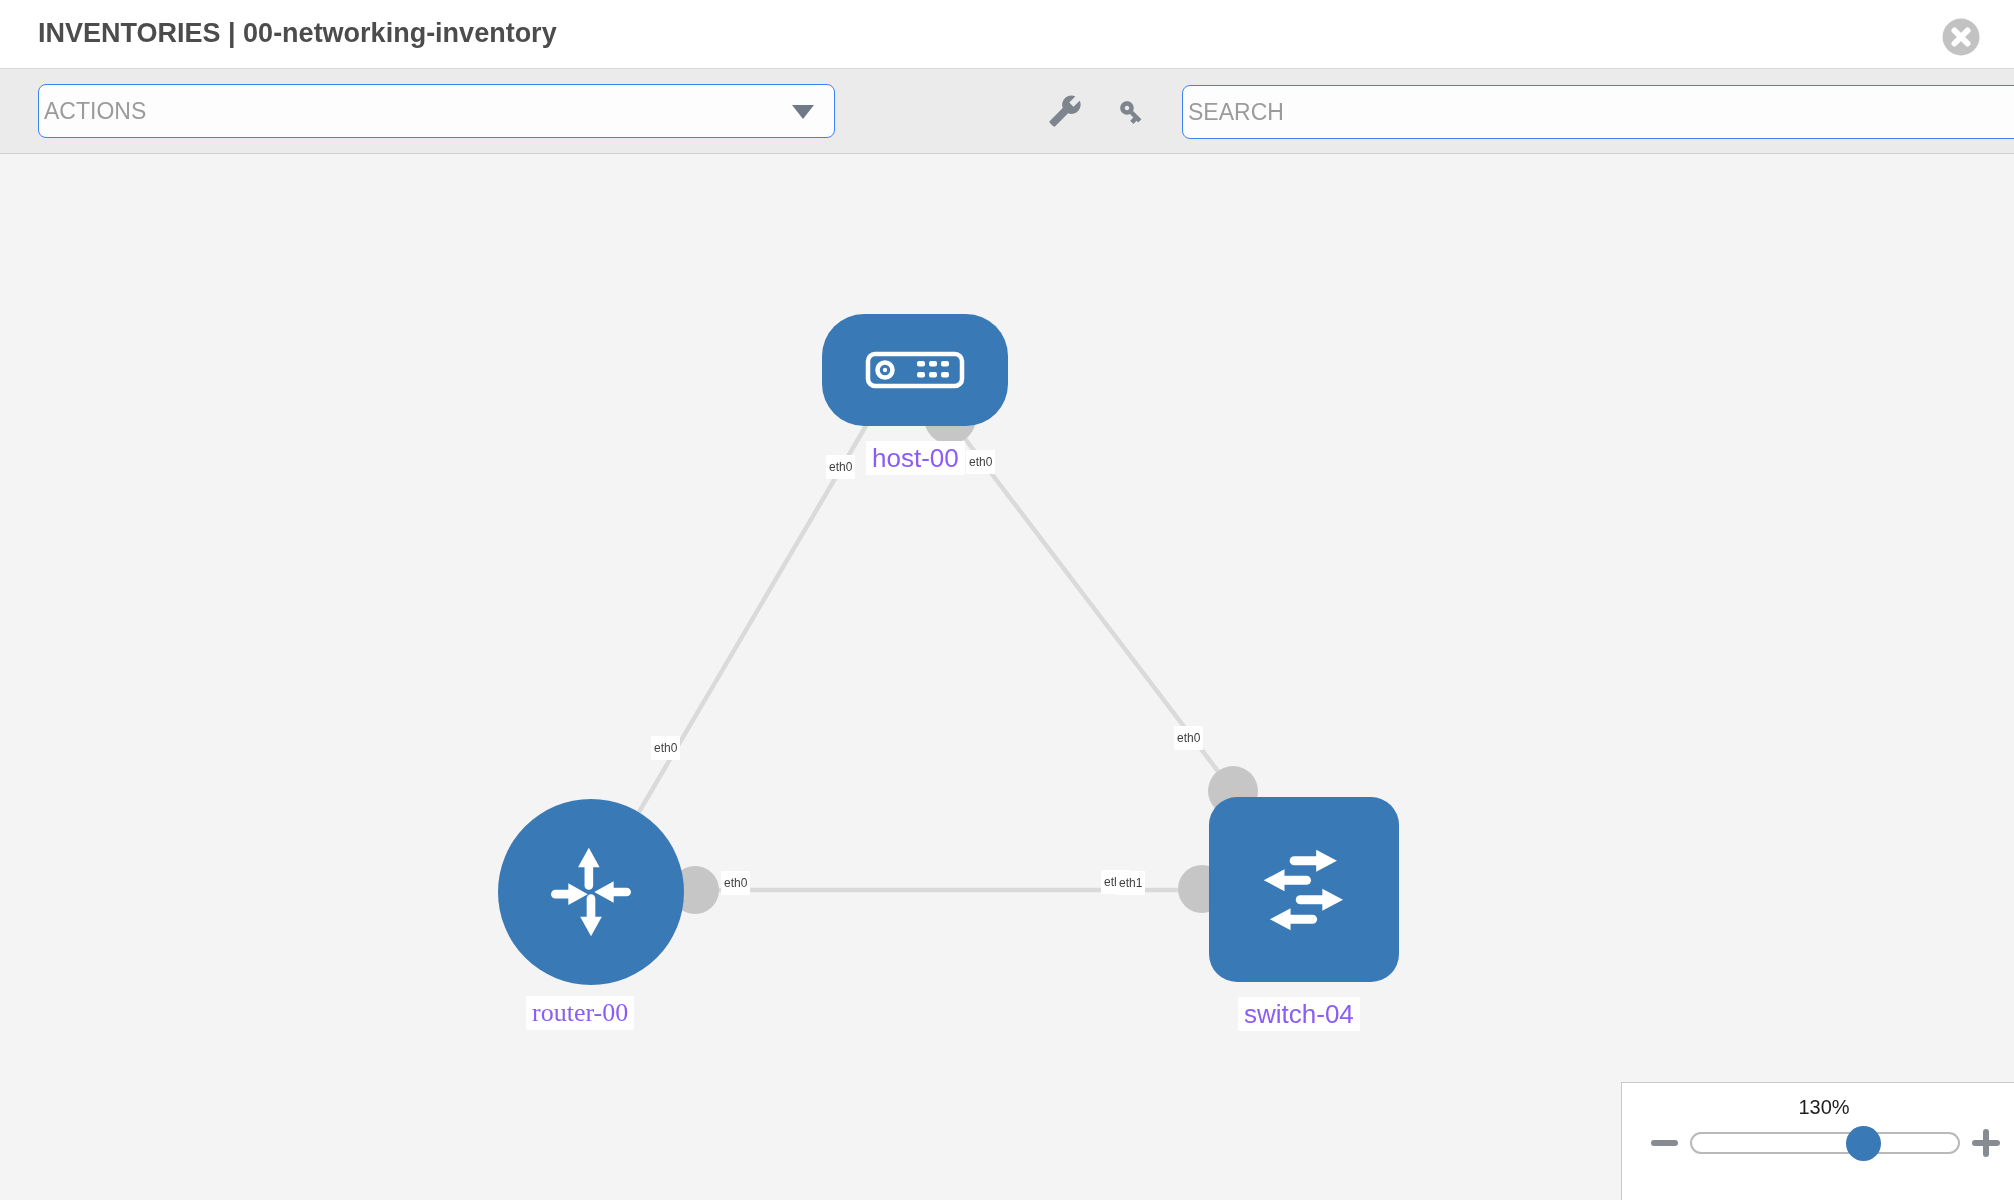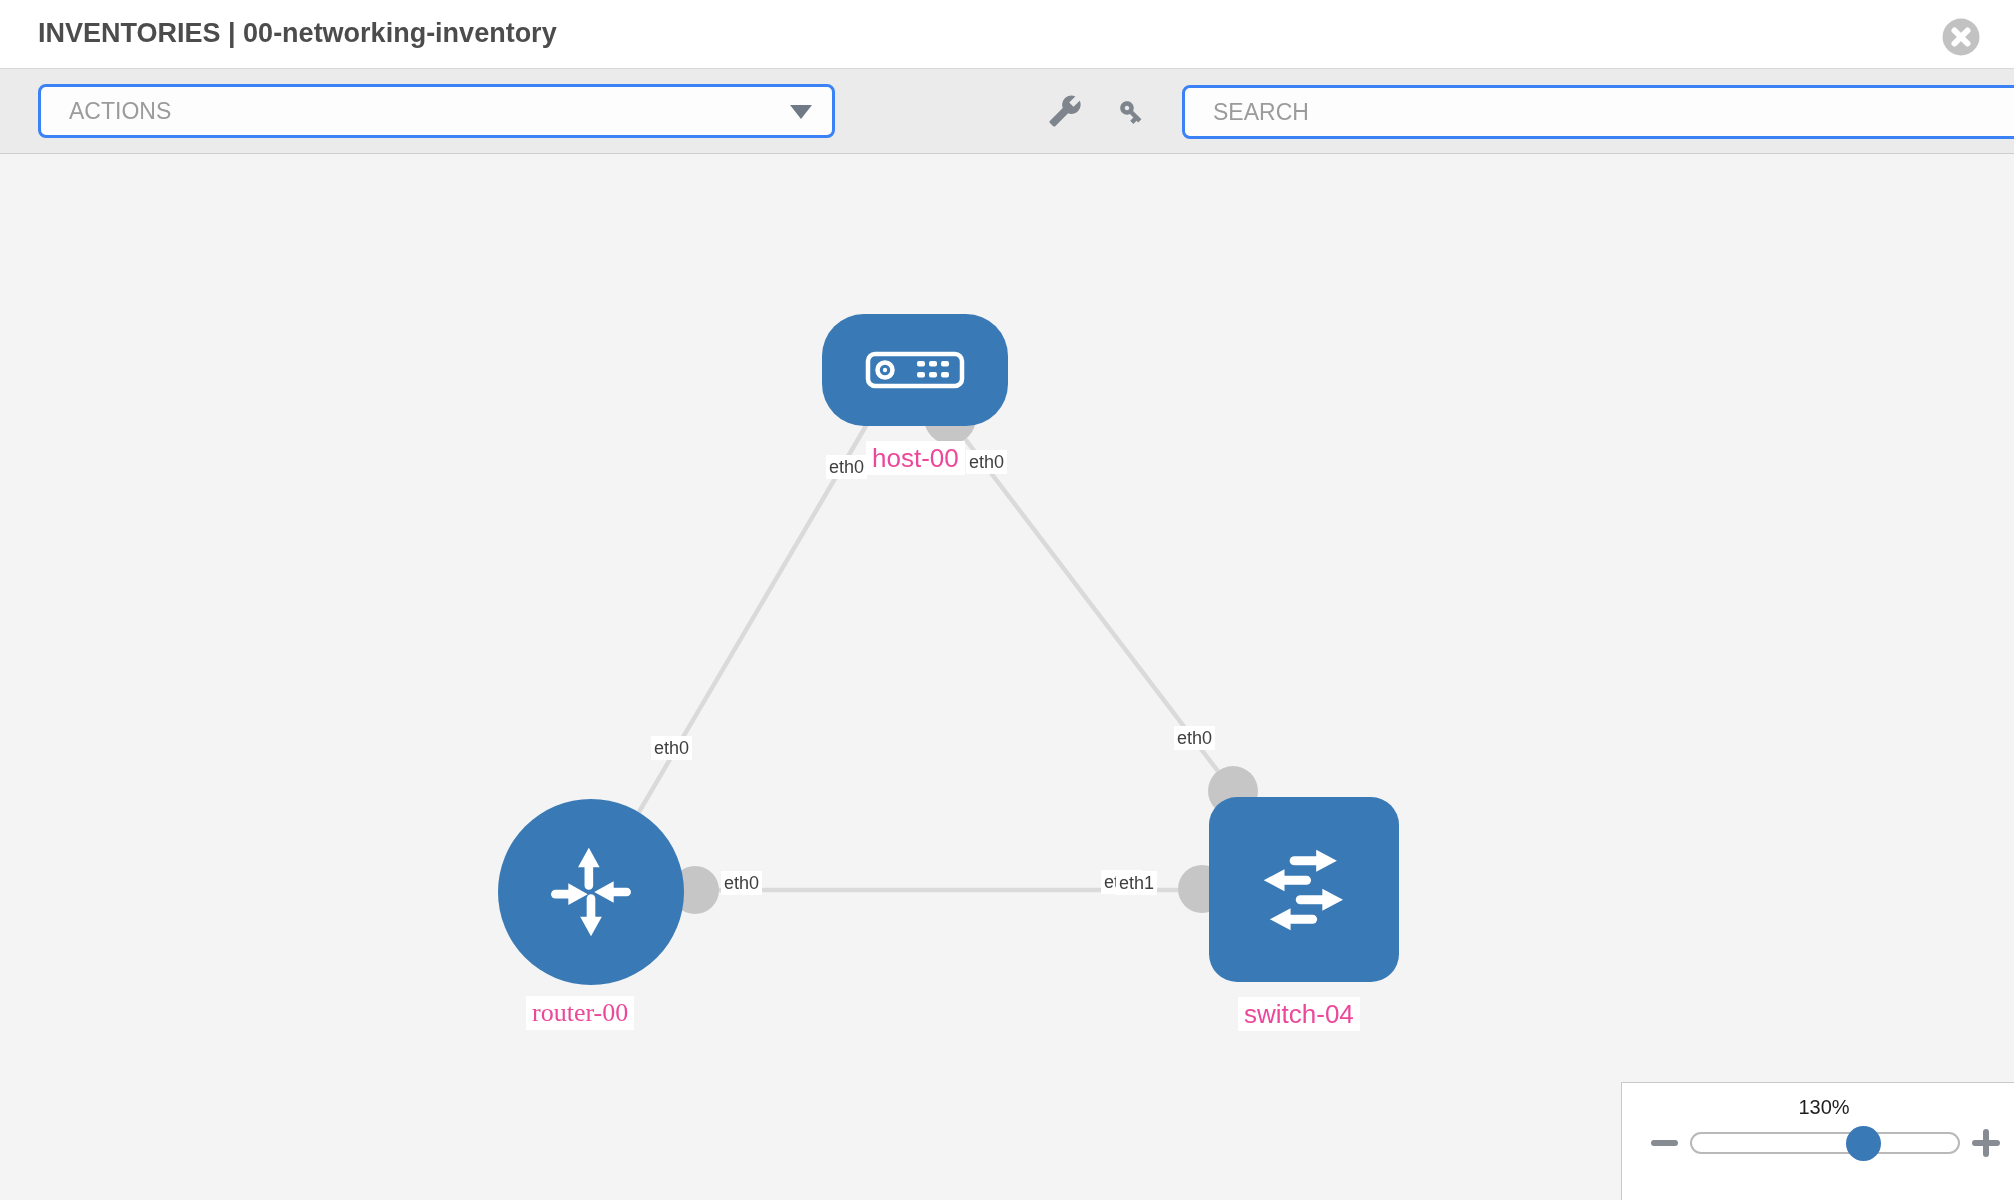--- a/index.html
+++ b/index.html
@@ -5,45 +5,45 @@
   html,body{margin:0;padding:0;background:#fff;font-family:"Liberation Sans",sans-serif;}
   #app{position:relative;width:2014px;height:1200px;overflow:hidden;background:#fff;}
 
   
   #header{position:absolute;left:0;top:0;width:2014px;height:68px;background:#ffffff;border-bottom:1px solid #d8d8d8;}
   #page-title{position:absolute;left:38px;top:0;line-height:67px;font-size:27px;font-weight:bold;color:#4c4c4c;white-space:nowrap;}
   #close-btn{position:absolute;left:1942px;top:18px;width:38px;height:38px;cursor:pointer;}
 
   
   #toolbar{position:absolute;left:0;top:69px;width:2014px;height:84px;background:#ebebeb;border-bottom:1px solid #cfcfcf;}
-  .combo{position:absolute;height:54px;background:#fdfdfd;border:3px solid #3b82f6;border-radius:8px;display:flex;align-items:center;padding:0 28px;box-sizing:border-box;font-size:23px;color:#9b9b9b;}
+  .combo{position:absolute;height:54px;background:#fdfdfd;border:1px solid #3b82f6;border-radius:8px;display:flex;align-items:center;padding:0 5px;box-sizing:border-box;font-size:23px;color:#9b9b9b;}
   #actions-combo{left:38px;top:15px;width:797px;}
   #search-combo{left:1182px;top:16px;width:925px;}
   .caret{position:absolute;right:20px;top:50%;margin-top:-6px;width:0;height:0;border-left:11px solid transparent;border-right:11px solid transparent;border-top:14px solid #707a86;}
   .tool-icon{position:absolute;width:34px;height:34px;cursor:pointer;}
   #wrench-btn{left:1048px;top:25px;}
   #key-btn{left:1114px;top:26px;}
 
   
   #canvas{position:absolute;left:0;top:154px;width:2014px;height:1046px;background:#f4f4f4;}
   #links-svg{position:absolute;left:0;top:0;}
   .link{stroke:#dadada;stroke-width:4.5;}
   .connector{fill:#c6c6c6;}
 
   .node{position:absolute;background:#3879b6;display:flex;align-items:center;justify-content:center;cursor:pointer;}
   #node-host{left:822px;top:160px;width:186px;height:112px;border-radius:42px;}
   #node-router{left:498px;top:645px;width:186px;height:186px;border-radius:50%;}
   #node-switch{left:1209px;top:643px;width:190px;height:185px;border-radius:28px;}
 
-  .node-label{position:absolute;background:#ffffff;color:#ec4899;font-size:26px;line-height:34px;padding:0 6px;white-space:nowrap;}
+  .node-label{position:absolute;background:#ffffff;color:#8b5cf6;font-size:26px;line-height:34px;padding:0 6px;white-space:nowrap;}
   #label-host{left:866px;top:287px;}
   #label-router{left:526px;top:842px;font-family:Liberation Serif, serif;}
   #label-switch{left:1238px;top:843px;}
 
-  .if-chip{position:absolute;background:#ffffff;color:#3f3f3f;font-size:18px;line-height:24px;padding:0 3px;white-space:nowrap;}
+  .if-chip{position:absolute;background:#ffffff;color:#3f3f3f;font-size:12px;line-height:24px;padding:0 3px;white-space:nowrap;}
   #if-host-left{left:826px;top:301px;}
   #if-host-right{left:966px;top:296px;}
   #if-linka-mid{left:651px;top:582px;}
   #if-linkb-mid{left:1174px;top:572px;}
   #if-router-c{left:721px;top:717px;}
   #if-switch-c-under{left:1101px;top:716px;}
   #if-switch-c-over{left:1116px;top:717px;z-index:3;}
 
   
   #zoom-panel{position:absolute;left:1621px;top:928px;width:393px;height:118px;background:#ffffff;border-top:1px solid #c9c9c9;border-left:1px solid #c9c9c9;box-sizing:border-box;padding-left:42px;}

